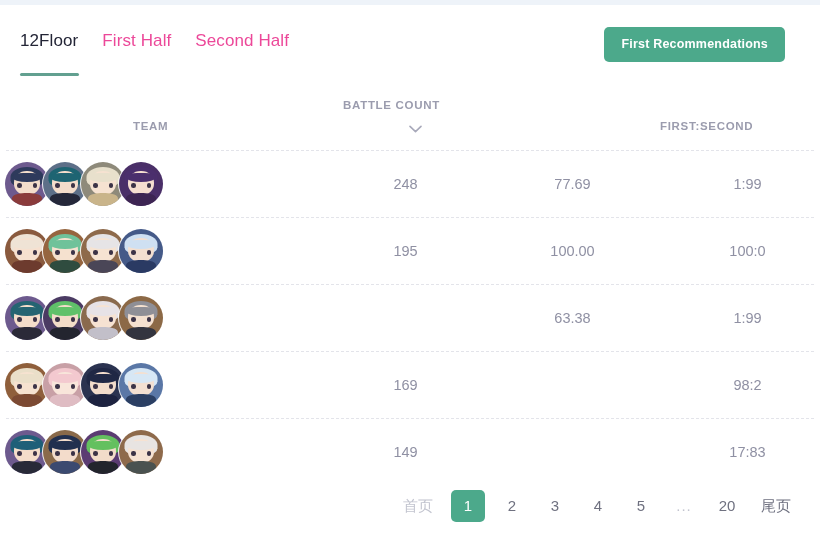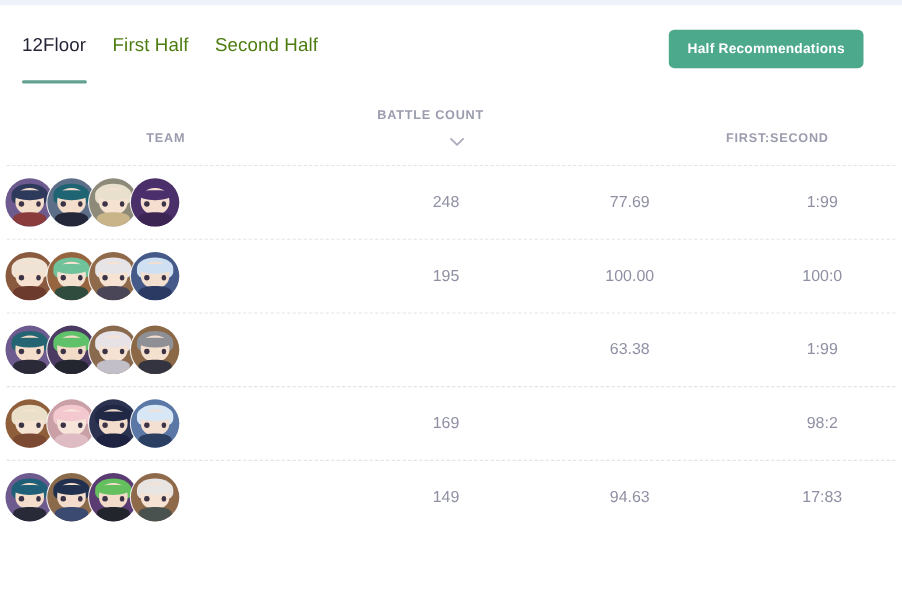--- a/index.html
+++ b/index.html
@@ -36,21 +36,21 @@
   }
   .tabs {
     position: absolute;
     left: 20px;
     top: 26px;
     display: flex;
     align-items: baseline;
   }
   .tab {
     font-size: 17px;
-    color: #4d7c0f;
+    color: #ec4899;
     letter-spacing: .1px;
     cursor: pointer;
     white-space: nowrap;
     position: relative;
     padding-bottom: 3px;
   }
   .tab + .tab { margin-left: 24px; }
   .tab.active {
     color: #232536;
     font-size: 17px;
@@ -253,21 +253,21 @@
 
 <div class="card">
 
   <div class="header">
     <div class="tabs" id="tab-bar">
         <div class="tab active"><span>12Floor</span></div>
         <div class="tab"><span>First Half</span></div>
         <div class="tab"><span>Second Half</span></div>
       </div>
     <div class="tab-underline"></div>
-    <button class="recommend-btn">Half Recommendations</button>
+    <button class="recommend-btn">First Recommendations</button>
   </div>
 
   <div class="table">
 
     <div class="thead">
       <div class="th th-team">TEAM</div>
       <div class="th th-battle">BATTLE COUNT</div>
       <div class="sort-icon">
         <svg width="13" height="8" viewBox="0 0 13 8" fill="none" aria-hidden="true">
           <path d="M1 1.3 L6.5 6.6 L12 1.3" stroke="#a8a9ba" stroke-width="1.6" stroke-linecap="round" stroke-linejoin="round"></path>
@@ -505,21 +505,31 @@
               <span class="face" style="background:#f6e2d2"></span>
               <span class="bangs" style="background:#e8e4e2"></span>
               <span class="eyes">
                 <i class="l"></i>
                 <i class="r"></i>
               </span>
               <span class="body" style="background:#4a5250"></span>
             </div>
           </div>
           <div class="cell c-battle">149</div>
-          <div class="cell c-full">94.63</div>
           <div class="cell c-first">17:83</div>
         </div>
       </div>
 
   </div>
 
+  <div class="pagination" id="pagination">
+      <div class="page-item muted">首页</div>
+      <div class="page-item active">1</div>
+      <div class="page-item">2</div>
+      <div class="page-item">3</div>
+      <div class="page-item">4</div>
+      <div class="page-item">5</div>
+      <div class="page-item ellipsis">...</div>
+      <div class="page-item">20</div>
+      <div class="page-item">尾页</div>
+    </div>
 
 </div>
 
 </body></html>

